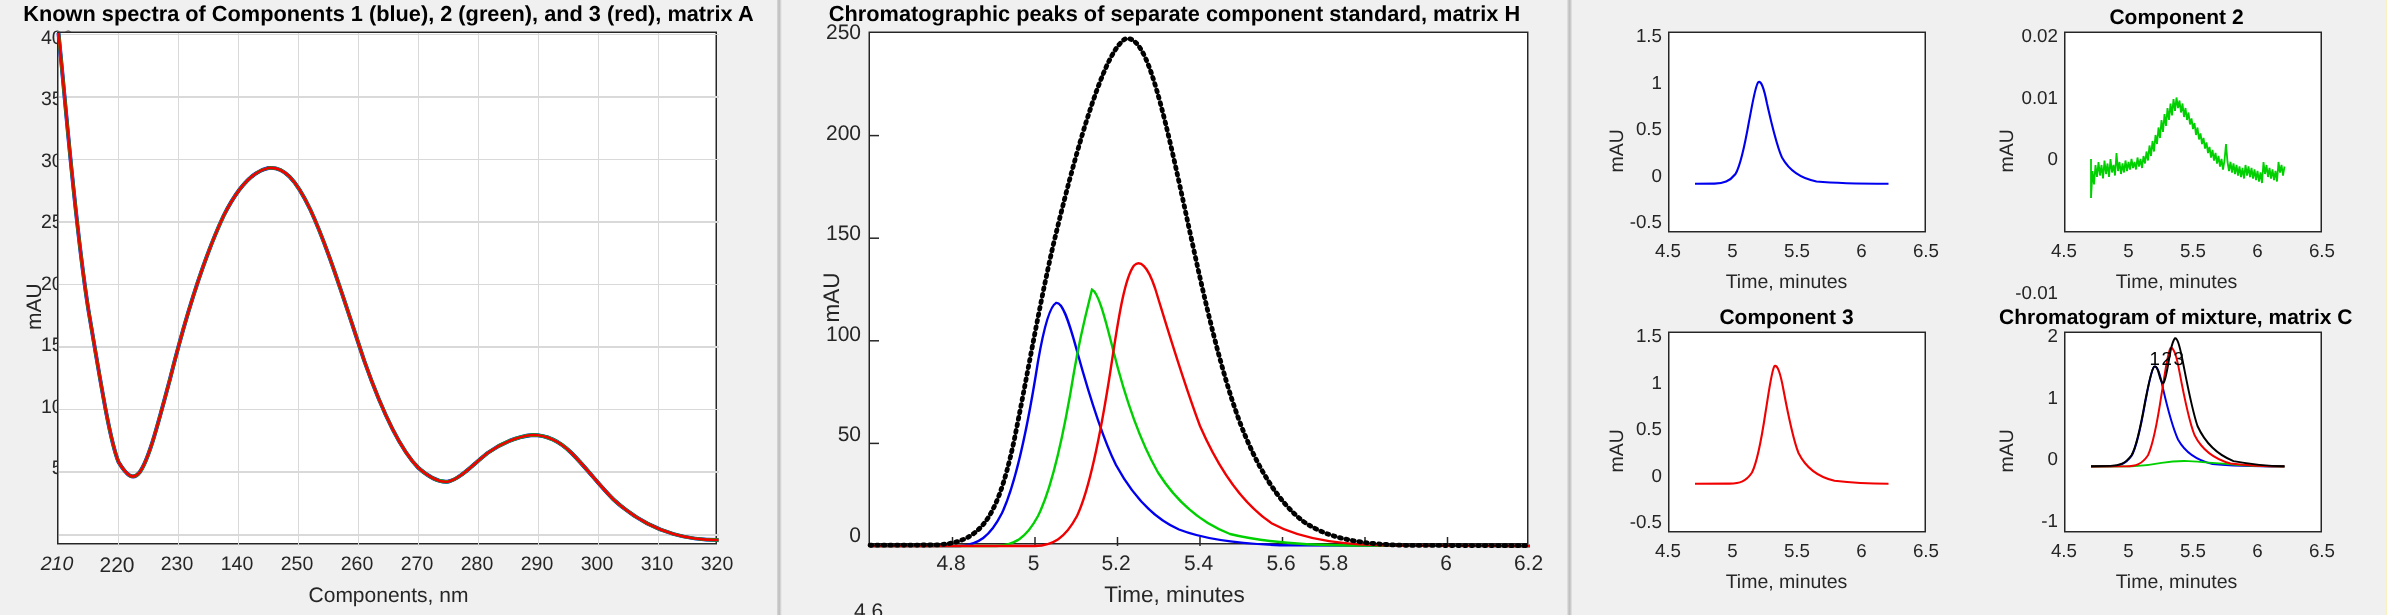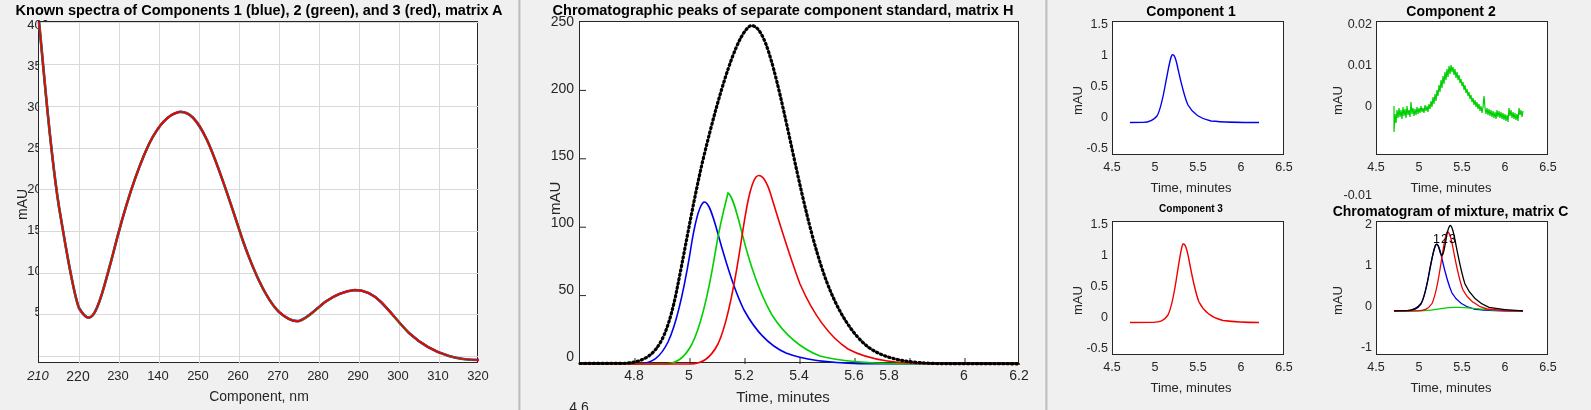--- a/index.html
+++ b/index.html
@@ -39,21 +39,21 @@
 </style>
 </head>
 <body>
 
 <div class="screen">
 
   <div class="panel" id="panel-a">
     <div class="title" style="left:0;top:2px;width:518px;font-size:14.5px;">Known spectra of Components 1 (blue), 2 (green), and 3 (red), matrix A</div>
 
     <div class="ylab" style="left:14px;top:220px;font-size:14px;transform:rotate(-90deg);">mAU</div>
-    <div class="xlab" style="left:0;top:388px;width:518px;text-align:center;font-size:14px;">Component, nm</div>
+    <div class="xlab" style="left:0;top:388px;width:518px;text-align:center;font-size:14px;">Components, nm</div>
 
     <div class="tick y" style="left:5px;top:17px;width:44px;font-size:13px;">400</div>
     <div class="tick y" style="left:5px;top:58px;width:44px;font-size:13px;">350</div>
     <div class="tick y" style="left:5px;top:99px;width:44px;font-size:13px;">300</div>
     <div class="tick y" style="left:5px;top:140px;width:44px;font-size:13px;">250</div>
     <div class="tick y" style="left:5px;top:181px;width:44px;font-size:13px;">200</div>
     <div class="tick y" style="left:5px;top:222px;width:44px;font-size:13px;">150</div>
     <div class="tick y" style="left:5px;top:263px;width:44px;font-size:13px;">100</div>
     <div class="tick y" style="left:5px;top:304px;width:44px;font-size:13px;">50</div>
     <div class="tick y" style="left:5px;top:345px;width:44px;font-size:13px;">0</div>
@@ -160,21 +160,20 @@
              C176,2 182,10 188,28 C196,52 204,90 214,136 C224,182 234,225 246,258
              C258,290 272,312 288,325 C306,338 330,341 360,341.6 L440,341.8"></path>
       </svg>
     </div>
   </div>
 
   <div class="panel-divider" style="left:1045px;"></div>
 
   <div class="panel" id="panel-c">
 
-    <div class="title" style="left:12px;top:3px;width:262px;font-size:14px;">Component 1</div>
     <div class="ylab" style="left:22px;top:115px;font-size:13px;transform:rotate(-90deg);">mAU</div>
     <div class="xlab" style="left:12px;top:180px;width:262px;text-align:center;font-size:13px;">Time, minutes</div>
 
     <div class="tick y" style="left:22px;top:17px;width:38px;font-size:12.5px;">1.5</div>
     <div class="tick y" style="left:22px;top:48px;width:38px;font-size:12.5px;">1</div>
     <div class="tick y" style="left:22px;top:79px;width:38px;font-size:12.5px;">0.5</div>
     <div class="tick y" style="left:22px;top:110px;width:38px;font-size:12.5px;">0</div>
     <div class="tick y" style="left:16px;top:141px;width:44px;font-size:12.5px;">-0.5</div>
 
     <div class="tick x" style="left:47px;top:160px;width:34px;font-size:12.5px;">4.5</div>
@@ -218,21 +217,21 @@
              L86,60 L87,68 L88,63 L89,71 L90,67 L91,74 L92,70 L93,77 L94,73 L95,80
              L96,76 L97,83 L98,78 L99,85 L100,80 L101,87 L102,82 L103,89 L104,84 L105,91
              L106,85 L107,74 L108,86 L109,92 L110,86 L111,93 L112,87 L113,94 L114,88
              L115,95 L116,89 L117,96 L118,90 L119,97 L120,88 L121,95 L122,89 L123,96
              L124,90 L125,97 L126,91 L127,98 L128,92 L129,99 L130,93 L131,100 L132,86
              L133,94 L134,88 L135,96 L136,90 L137,97 L138,91 L139,98 L140,92 L141,99
              L142,86 L143,93 L144,88 L145,95 L146,89"></path>
       </svg>
     </div>
 
-    <div class="title" style="left:12px;top:203px;width:262px;font-size:10px;">Component 3</div>
+    <div class="title" style="left:12px;top:203px;width:262px;font-size:14px;">Component 3</div>
     <div class="ylab" style="left:22px;top:315px;font-size:13px;transform:rotate(-90deg);">mAU</div>
     <div class="xlab" style="left:12px;top:380px;width:262px;text-align:center;font-size:13px;">Time, minutes</div>
 
     <div class="tick y" style="left:22px;top:217px;width:38px;font-size:12.5px;">1.5</div>
     <div class="tick y" style="left:22px;top:248px;width:38px;font-size:12.5px;">1</div>
     <div class="tick y" style="left:22px;top:279px;width:38px;font-size:12.5px;">0.5</div>
     <div class="tick y" style="left:22px;top:310px;width:38px;font-size:12.5px;">0</div>
     <div class="tick y" style="left:16px;top:341px;width:44px;font-size:12.5px;">-0.5</div>
 
     <div class="tick x" style="left:47px;top:360px;width:34px;font-size:12.5px;">4.5</div>

